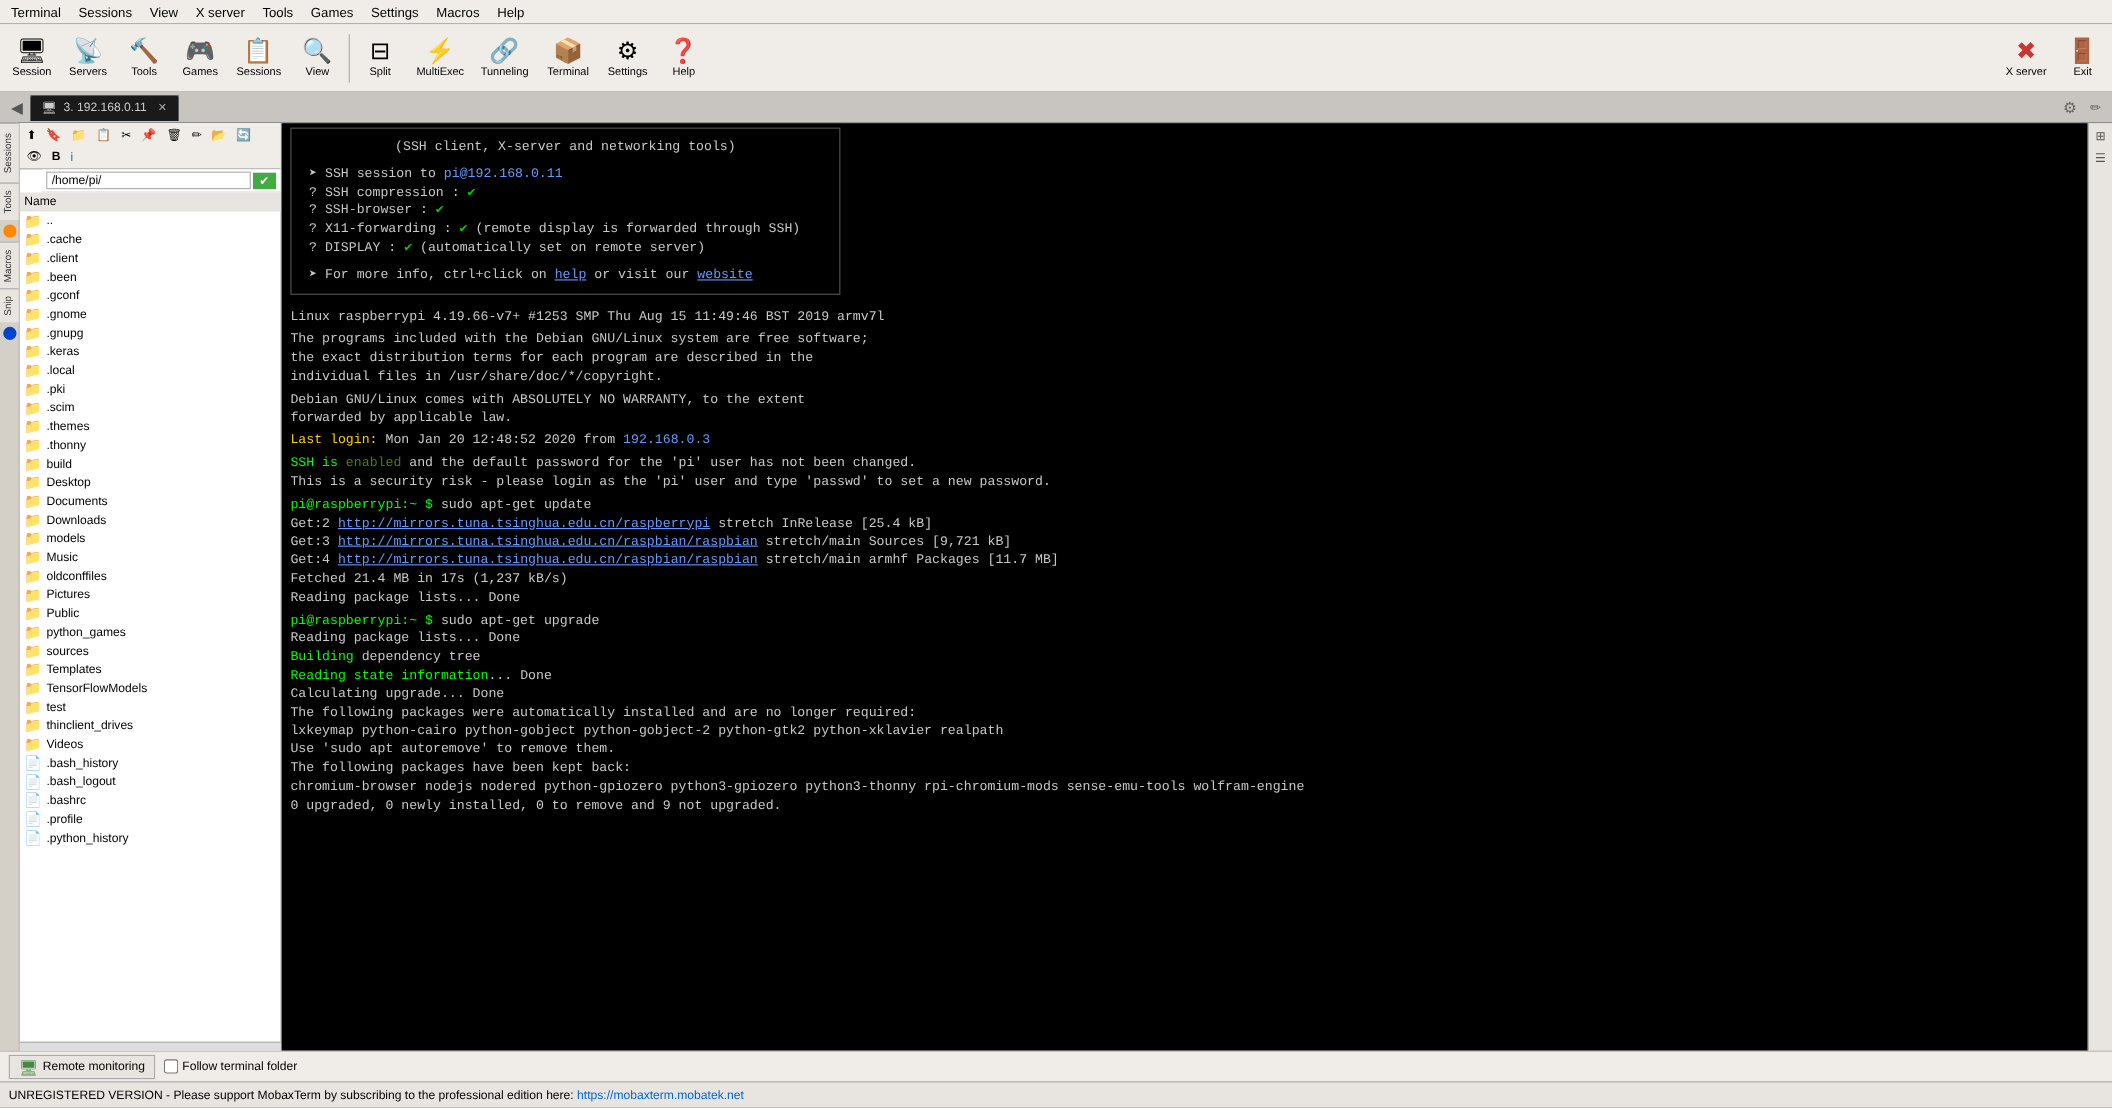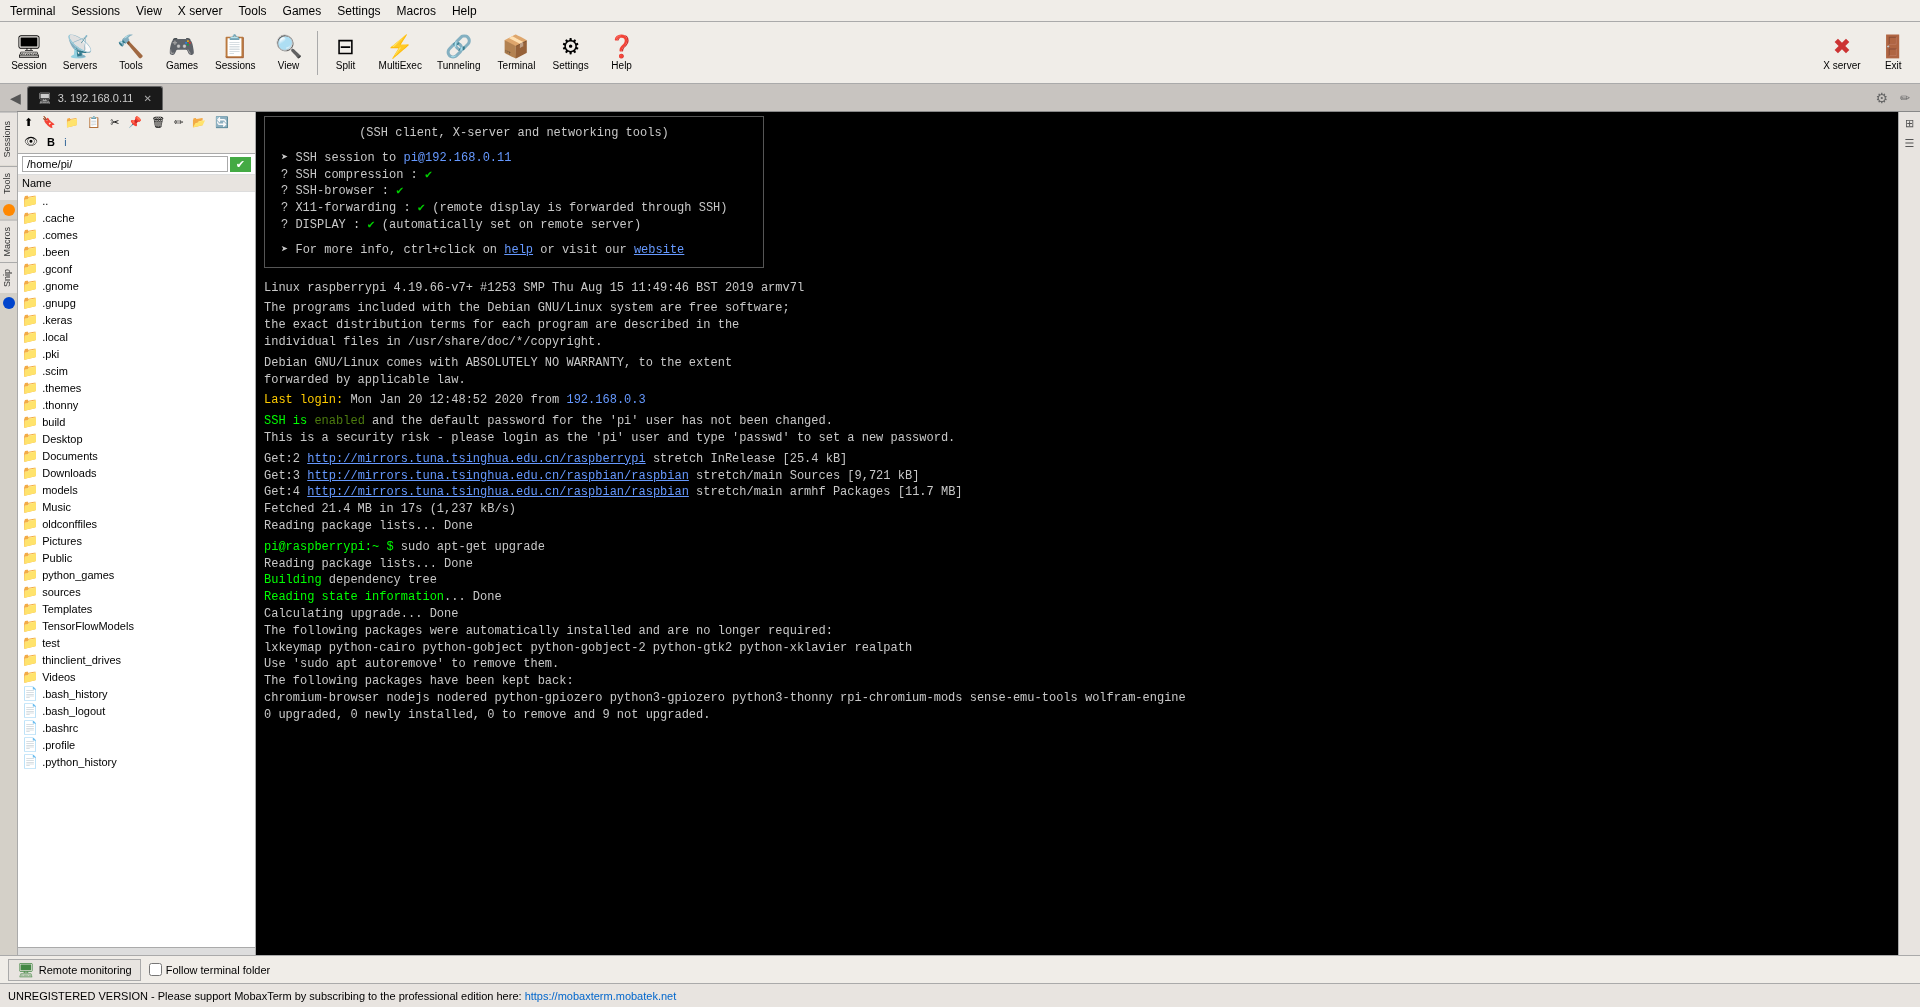--- a/index.html
+++ b/index.html
@@ -117,41 +117,41 @@
       <button style="padding:1px 3px;cursor:pointer;font-size:11px;border:1px solid transparent;background:none;">📌</button>
       <button style="padding:1px 3px;cursor:pointer;font-size:11px;border:1px solid transparent;background:none;">🗑</button>
       <button style="padding:1px 3px;cursor:pointer;font-size:11px;border:1px solid transparent;background:none;">✏</button>
       <button style="padding:1px 3px;cursor:pointer;font-size:11px;border:1px solid transparent;background:none;">📂</button>
       <button style="padding:1px 3px;cursor:pointer;font-size:11px;border:1px solid transparent;background:none;">🔄</button>
       <button style="padding:1px 3px;cursor:pointer;font-size:11px;border:1px solid transparent;background:none;">👁</button>
       <button style="padding:1px 3px;cursor:pointer;font-size:11px;border:1px solid transparent;background:none;font-weight:bold;">B</button>
       <button style="padding:1px 3px;cursor:pointer;font-size:11px;border:1px solid transparent;background:none;color:#336699;">ℹ</button>
     </div>
 
-    <div style="display:flex;align-items:center;padding:2px 4px;background:#fff;border-bottom:1px solid #ddd;">
+    <div style="display:flex;align-items:center;padding:2px 4px;background:#fff;border-bottom:1px solid #ddd;margin-left:20px;">
       <input type="text" value="/home/pi/" style="flex: 1 1 0%; border: 1px solid rgb(170, 170, 170); padding: 1px 4px; font-size: 11px;">
       <button style="padding:1px 6px;background:#44aa44;color:white;border:none;cursor:pointer;font-size:11px;margin-left:2px;">✔</button>
     </div>
 
     <div style="display:flex;padding:2px 4px;background:#e8e4e0;border-bottom:1px solid #ddd;font-size:11px;font-weight:normal;">
       <span>Name</span>
     </div>
 
     <div style="flex:1;overflow-y:auto;font-size:11px;">
       <div style="display:flex;align-items:center;padding:1px 4px;cursor:pointer;gap:4px;white-space:nowrap;">
         <span style="color:#e8a000;font-size:13px;">📁</span>
           <span>..</span>
       </div>
       <div style="display:flex;align-items:center;padding:1px 4px;cursor:pointer;gap:4px;white-space:nowrap;">
         <span style="color:#c8c000;font-size:13px;">📁</span>
           <span>.cache</span>
       </div>
       <div style="display:flex;align-items:center;padding:1px 4px;cursor:pointer;gap:4px;white-space:nowrap;">
         <span style="color:#c8c000;font-size:13px;">📁</span>
-          <span>.comes</span>
+          <span>.client</span>
       </div>
       <div style="display:flex;align-items:center;padding:1px 4px;cursor:pointer;gap:4px;white-space:nowrap;">
         <span style="color:#c8c000;font-size:13px;">📁</span>
           <span>.been</span>
       </div>
       <div style="display:flex;align-items:center;padding:1px 4px;cursor:pointer;gap:4px;white-space:nowrap;">
         <span style="color:#c8c000;font-size:13px;">📁</span>
           <span>.gconf</span>
       </div>
       <div style="display:flex;align-items:center;padding:1px 4px;cursor:pointer;gap:4px;white-space:nowrap;">
@@ -296,20 +296,21 @@
     <div>the exact distribution terms for each program are described in the</div>
     <div style="margin-bottom:4px;">individual files in /usr/share/doc/*/copyright.</div>
     <div></div>
     <div>Debian GNU/Linux comes with ABSOLUTELY NO WARRANTY, to the extent</div>
     <div style="margin-bottom:4px;">forwarded by applicable law.</div>
     <div style="margin-bottom:4px;"><span style="color:#ffcc00;">Last login:</span> Mon Jan 20 12:48:52 2020 from <span style="color:#6699ff;">192.168.0.3</span></div>
     <div style="margin-bottom:4px;"></div>
     <div><span style="color:#00ff00;">SSH is </span><span style="color:#4d7c0f;">enabled</span><span> and the default password for the 'pi' user has not been changed.</span></div>
     <div style="margin-bottom:4px;">This is a security risk - please login as the 'pi' user and type 'passwd' to set a new password.</div>
     <div style="margin-bottom:4px;"></div>
+    <div><span style="color:#00ff00;">pi@raspberrypi:~ $ </span>sudo apt-get update</div>
     <div><span>Get:2 </span><span style="color:#6699ff;text-decoration:underline;cursor:pointer;">http://mirrors.tuna.tsinghua.edu.cn/raspberrypi</span><span> stretch InRelease [25.4 kB]</span></div>
     <div><span>Get:3 </span><span style="color:#6699ff;text-decoration:underline;cursor:pointer;">http://mirrors.tuna.tsinghua.edu.cn/raspbian/raspbian</span><span> stretch/main Sources [9,721 kB]</span></div>
     <div><span>Get:4 </span><span style="color:#6699ff;text-decoration:underline;cursor:pointer;">http://mirrors.tuna.tsinghua.edu.cn/raspbian/raspbian</span><span> stretch/main armhf Packages [11.7 MB]</span></div>
     <div>Fetched 21.4 MB in 17s (1,237 kB/s)</div>
     <div style="margin-bottom:4px;">Reading package lists... Done</div>
     <div><span style="color:#00ff00;">pi@raspberrypi:~ $ </span>sudo apt-get upgrade</div>
     <div>Reading package lists... Done</div>
     <div><span style="color:#00ff00;">Building</span><span> dependency tree</span></div>
     <div><span style="color:#00ff00;">Reading state </span><span style="color:#00ff00;">information</span><span>... Done</span></div>
     <div>Calculating upgrade... Done</div>

